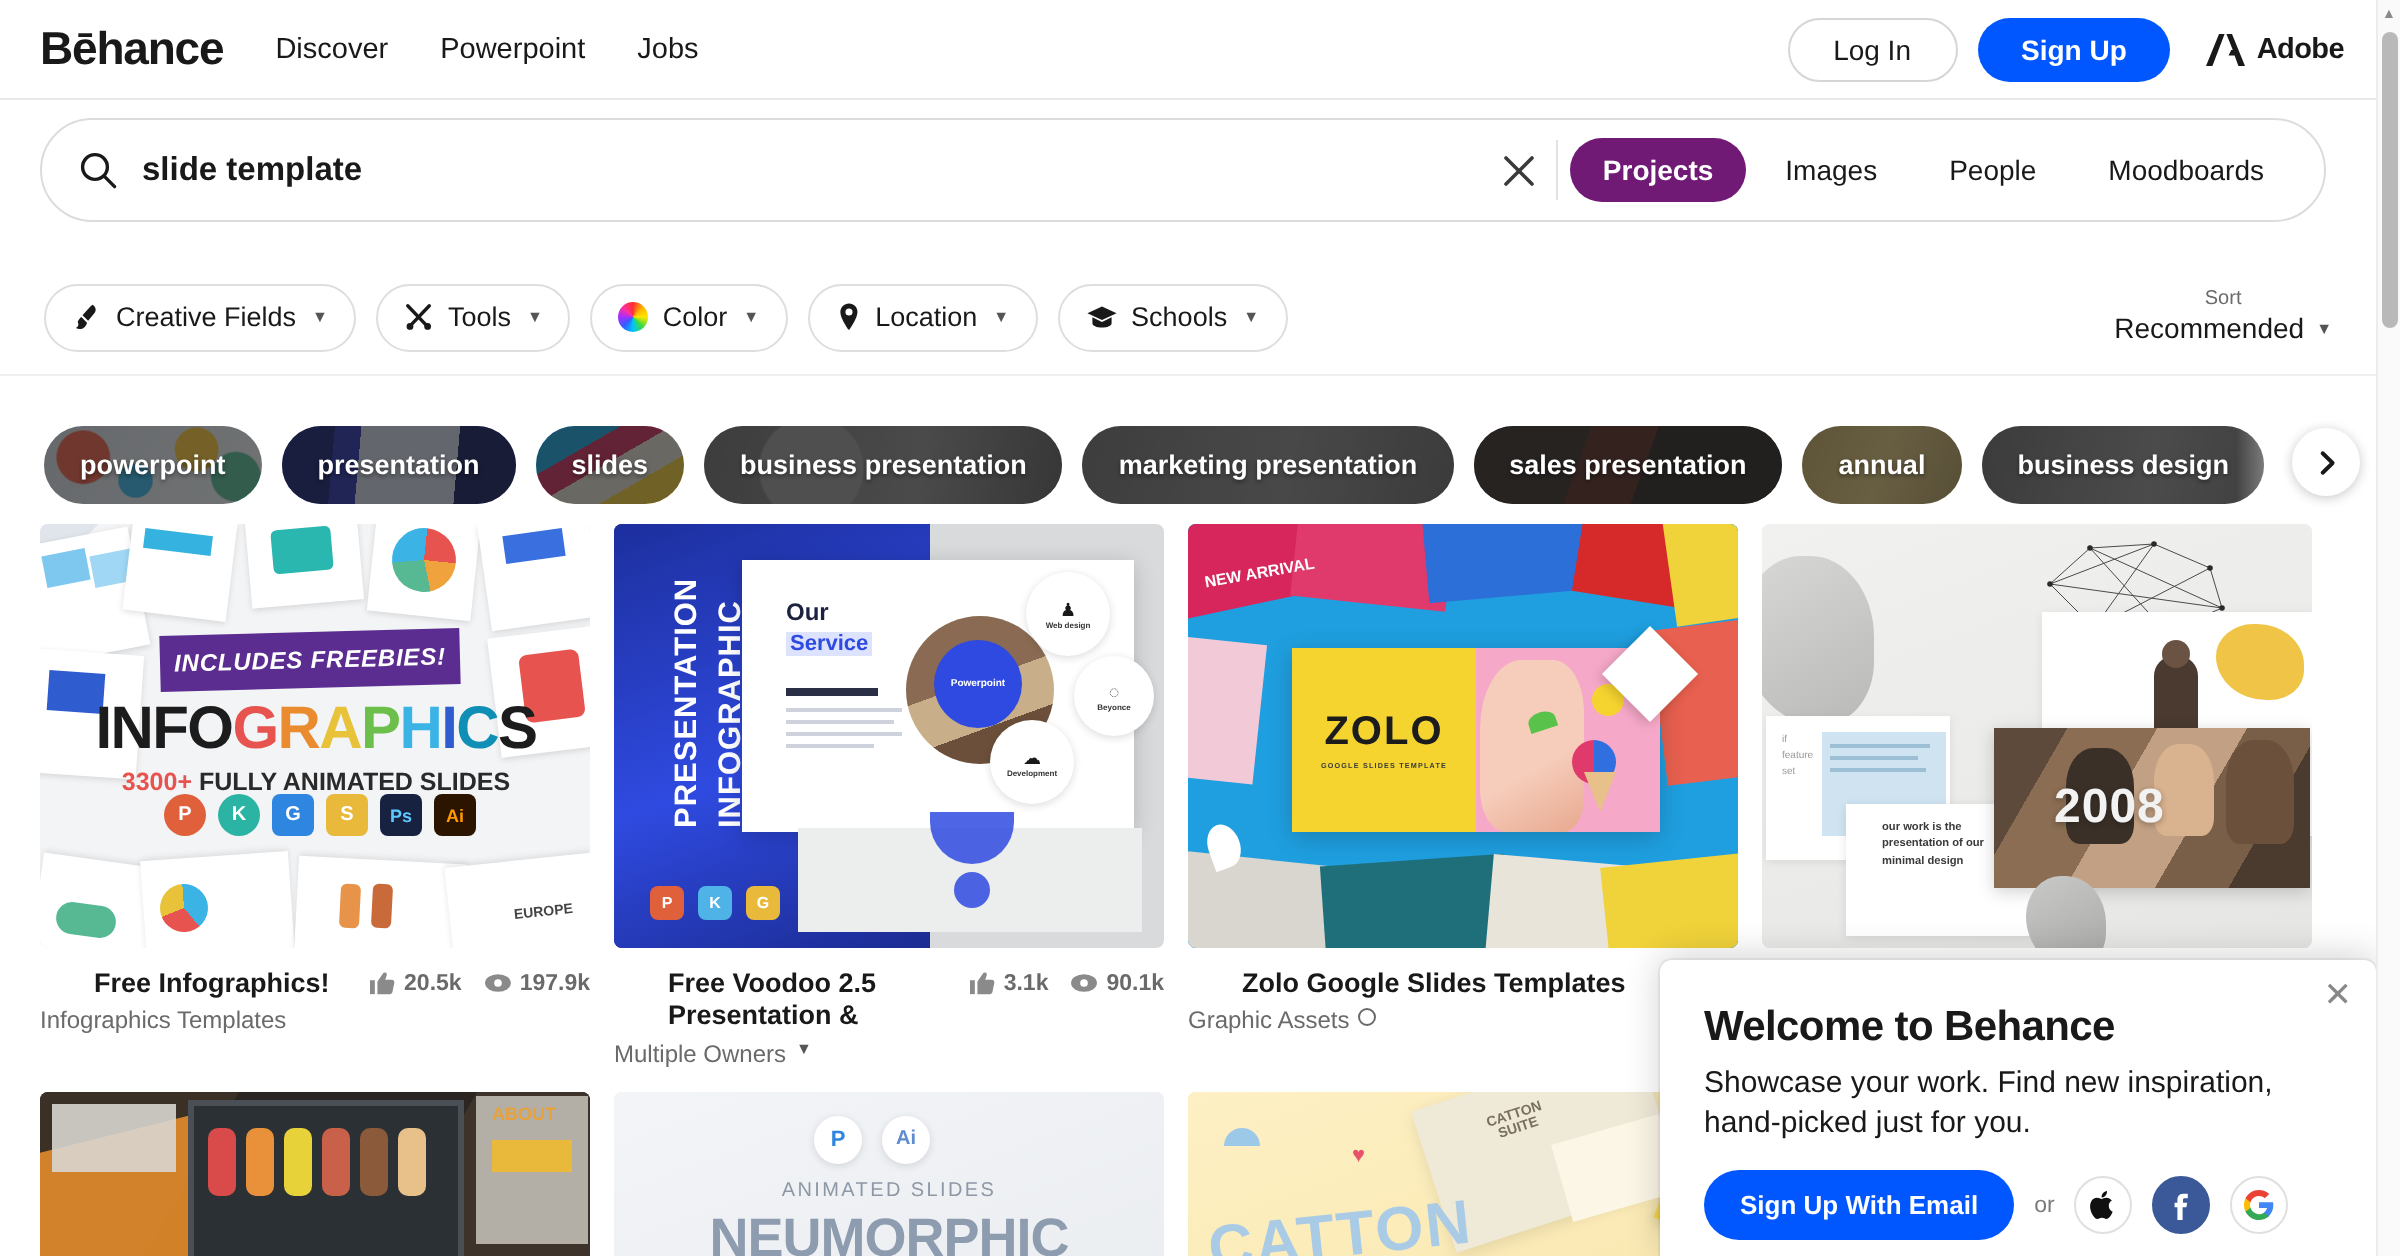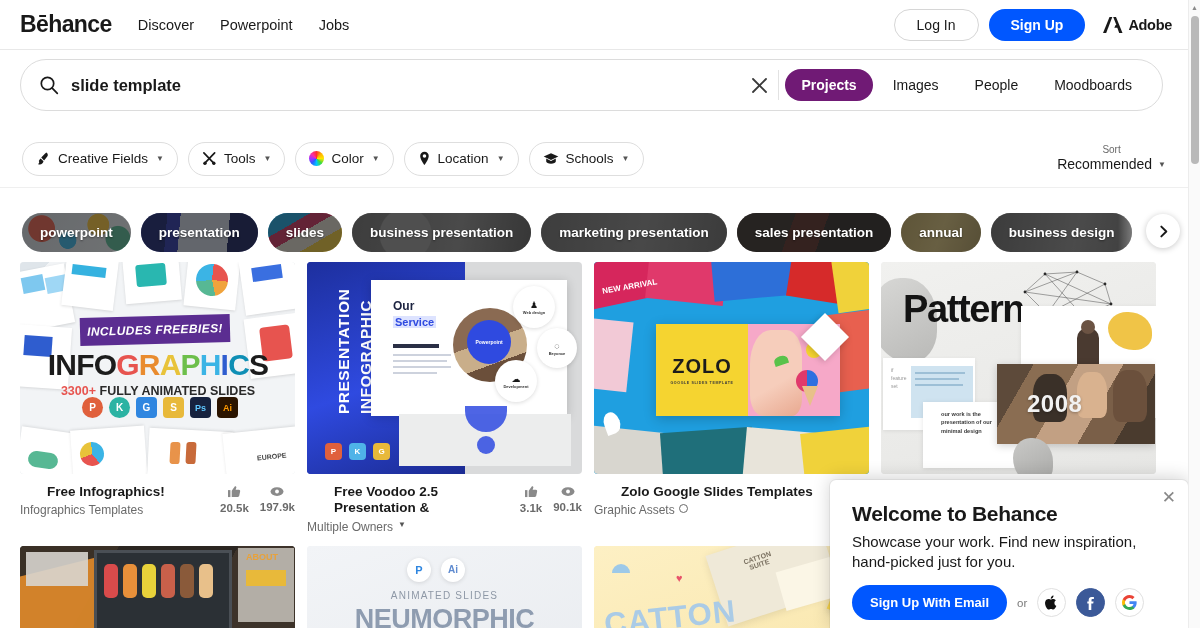--- a/index.html
+++ b/index.html
@@ -114,21 +114,21 @@
   .card { width: 275px; }
   .thumb {
     width: 275px; height: 212px; border-radius: 4px; overflow: hidden;
     position: relative; background: #eee;
   }
   .card-meta { display: flex; align-items: flex-start; margin-top: 10px; }
   .card-text { flex: 1; min-width: 0; padding-right: 6px; }
   .card-title { font-size: 13.5px; font-weight: bold; line-height: 1.22; color: #191919; padding-left: 27px; }
   .card-owner { font-size: 12px; color: #6a6a6a; margin-top: 3px; display:flex; align-items:flex-start; gap:4px;}
   .card-stats { display: flex; align-items: center; gap: 11px; padding-top: 1px; }
-  .stat { display: flex; align-items: center; gap: 4px; font-size: 11.5px; font-weight: bold; color: #6a6a6a; flex-direction: column; }
+  .stat { display: flex; align-items: center; gap: 4px; font-size: 11.5px; font-weight: bold; color: #6a6a6a; }
 
   
   .popup {
     position: absolute; right: 12px; bottom: 0; width: 358px; height: 148px;
     background: #fff; border-radius: 6px 6px 0 0;
     box-shadow: 0 -2px 18px rgba(0,0,0,.18), 0 0 0 1px rgba(0,0,0,.05);
     z-index: 60; padding: 22px 22px 0 22px;
   }
   .popup-close { position: absolute; top: 9px; right: 12px; cursor: pointer; color: #888; font-size: 17px; line-height: 1; }
   .popup-title { font-size: 21px; font-weight: bold; letter-spacing: -0.3px; }
@@ -500,21 +500,21 @@
         <div class="ab" style="left:0;top:0;width:100%;height:100%;background:#1f9fe0"></div>
         <div class="ab" style="left:-10px;top:-16px;width:120px;height:52px;background:#d6265c;transform:rotate(-12deg)"></div>
         <div class="ab" style="left:54px;top:-20px;width:78px;height:60px;background:#e0396b;transform:rotate(6deg)"></div>
         <div class="ab" style="left:118px;top:-22px;width:86px;height:58px;background:#2d6fd8;transform:rotate(-5deg)"></div>
         <div class="ab" style="left:196px;top:-18px;width:54px;height:56px;background:#d62a2a;transform:rotate(9deg)"></div>
         <div class="ab" style="left:240px;top:-14px;width:52px;height:62px;background:#f0d23a;transform:rotate(-8deg)"></div>
         <div class="ab" style="left:8px;top:20px;font-size:8px;font-weight:bold;color:#fff;transform:rotate(-10deg)">NEW ARRIVAL</div>
         <div class="ab" style="left:-10px;top:58px;width:46px;height:70px;background:#f2c9d6;transform:rotate(6deg)"></div>
         <div class="ab" style="right:-12px;top:50px;width:52px;height:78px;background:#e8604f;transform:rotate(-7deg)"></div>
 
-        <div class="ab" style="left:62px;top:62px;width:184px;height:92px;box-shadow:0 3px 12px rgba(0,0,0,.2);display:flex;">
+        <div class="ab" style="left:52px;top:62px;width:184px;height:92px;box-shadow:0 3px 12px rgba(0,0,0,.2);display:flex;">
           <div style="width:50%;background:#f5d430;display:flex;flex-direction:column;align-items:center;justify-content:center;">
             <span style="font-size:20px;font-weight:bold;letter-spacing:1px;color:#1c1c1c">ZOLO</span>
             <span style="font-size:3.6px;font-weight:bold;letter-spacing:.6px;color:#3a3a3a;margin-top:3px">GOOGLE SLIDES TEMPLATE</span>
           </div>
           <div style="width:50%;background:#f6a8c8;position:relative;overflow:hidden;">
             <div class="ab" style="left:2px;top:6px;width:52px;height:86px;background:linear-gradient(150deg,#f6cdbb 0 60%,#e8a88f 100%);border-radius:40% 30% 20% 25%"></div>
             <div class="ab" style="left:26px;top:32px;width:14px;height:9px;background:#59c24a;border-radius:50% 50% 0 0;transform:rotate(-18deg)"></div>
             <div class="ab" style="left:58px;top:18px;width:16px;height:16px;border-radius:50%;background:#f5d430"></div>
             <div class="ab" style="left:48px;top:46px;width:22px;height:22px;border-radius:50%;background:linear-gradient(90deg,#e0396b 50%,#2f6fe0 50%)"></div>
             <div class="ab" style="left:54px;top:62px;width:0;height:0;border-left:8px solid transparent;border-right:8px solid transparent;border-top:20px solid #e8c08a"></div>
@@ -544,21 +544,20 @@
             <span>3</span>
           </span>
         </div>
       </div>
     </div>
 
     <div class="card">
       <div class="thumb" style="background:#ececea;">
         <div class="ab" style="inset:0;background:linear-gradient(160deg,#f1f1ef,#e6e6e4)"></div>
         <div class="ab" style="left:-10px;top:16px;width:66px;height:84px;border-radius:48% 52% 40% 60%;background:linear-gradient(150deg,#d8d8d6,#b9b9b7)"></div>
-        <div class="ab" style="left:22px;top:26px;font-size:38px;font-weight:bold;letter-spacing:-1.4px;color:#141414;">Pattern</div>
 
         <svg class="ab" style="left:138px;top:8px;" width="96" height="48" viewBox="0 0 96 48">
           <g stroke="#4a4a4a" stroke-width="0.5" fill="none">
             <polygon points="6,22 26,4 58,2 86,14 92,34 64,46 28,44"></polygon>
             <line x1="6" y1="22" x2="58" y2="2"></line>
               <line x1="26" y1="4" x2="64" y2="46"></line>
             <line x1="58" y1="2" x2="28" y2="44"></line>
               <line x1="86" y1="14" x2="28" y2="44"></line>
             <line x1="6" y1="22" x2="92" y2="34"></line>
               <line x1="26" y1="4" x2="92" y2="34"></line>

